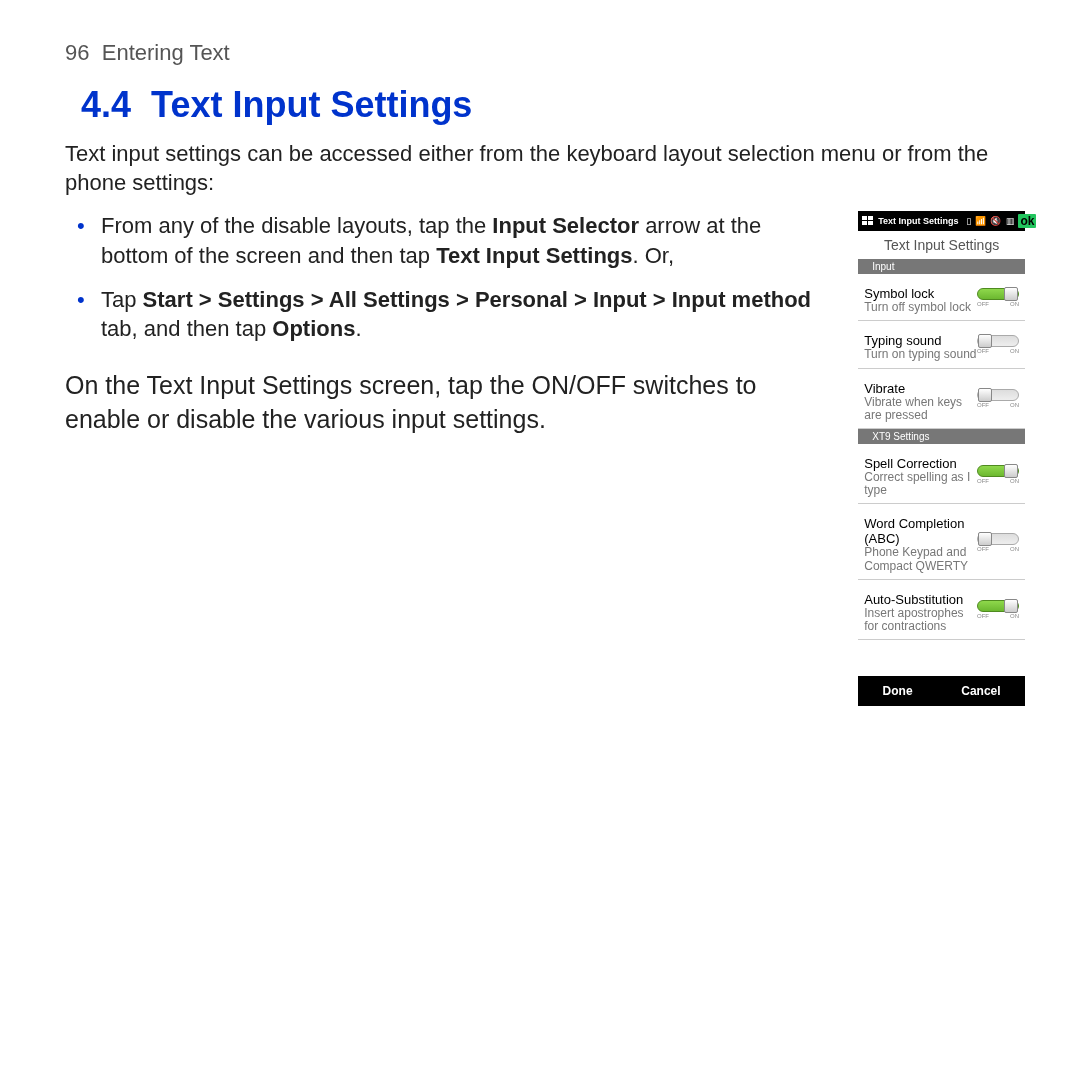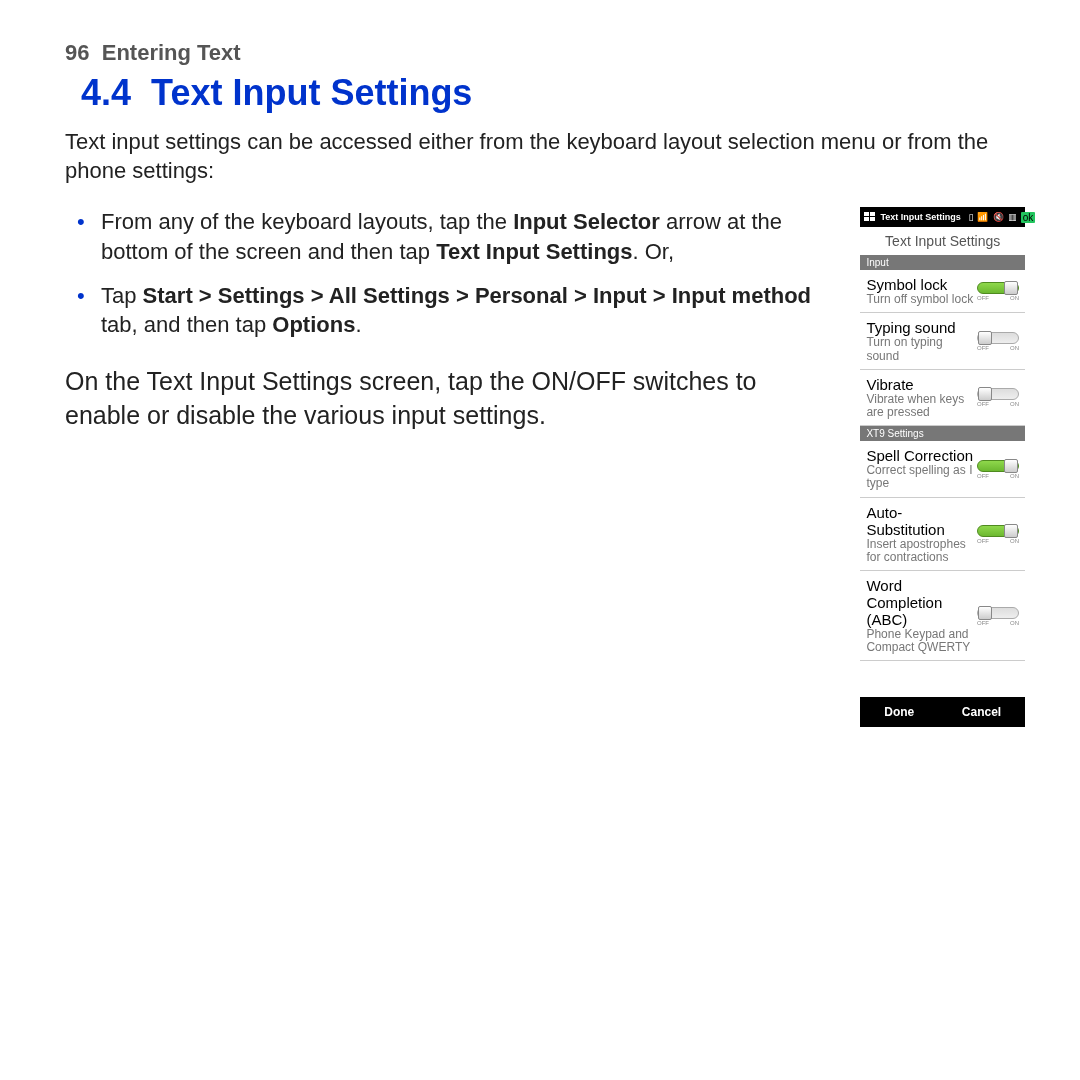--- a/index.html
+++ b/index.html
@@ -10,33 +10,32 @@
     font-family: "Myriad Pro", "Segoe UI", "Helvetica Neue", Arial, sans-serif;
     color: #222;
   }
   .page {
     padding: 40px 55px 0 65px;
     box-sizing: border-box;
   }
   .running-header {
     color: #555;
     font-size: 22px;
-    margin-bottom: 6px;
-    font-weight: bold;
+    margin-bottom: 18px;
   }
   .h2 {
     color: #0033cc;
     font-weight: 700;
     font-size: 36px;
     margin: 6px 0 14px 16px;
   }
   .intro {
     font-size: 22px;
     line-height: 1.3;
-    margin: 0 0 22px 0;
+    margin: 0 0 14px 0;
   }
   .two-col {
     display: flex;
     gap: 28px;
     align-items: flex-start;
   }
   .left-col {
     flex: 1 1 auto;
   }
   ul.bullets {
@@ -89,50 +88,51 @@
   }
   .phone-statusbar .title {
     font-weight: 700;
     flex: 0 0 auto;
   }
   .phone-statusbar .spacer { flex: 1 1 auto; }
   .status-glyph {
     font-size: 9px;
   }
   .ok-btn {
-    background:#22c55e; color:#000; font-weight:normal;
-    font-size:10px; padding:0 2px; border-radius:1px;
+    background:#22c55e; color:#000; font-weight:bold;
+    font-size:12px; padding:0 2px; border-radius:1px;
   }
   .phone-titlebar {
     background: #fff;
     color: #555;
     text-align: center;
     font-size: 14px;
     padding: 6px 0;
   }
   .section-header {
     background: #777;
     color: #fff;
     font-size: 10px;
-    padding: 2px 6px;
+    padding: 2px 14px;
   }
   .row {
     background: #fff;
     display: flex;
     align-items: center;
     padding: 6px 6px;
     border-bottom: 1px solid #ccc;
   }
   .row .labels {
     flex: 1 1 auto;
     min-width: 0;
   }
   .row .t1 {
     color: #000;
-    font-size: 15px;
+    font-size: 13px;
+    margin-top: 6px;
   }
   .row .t2 {
     color: #777;
     font-size: 12px;
     line-height: 1.1;
   }
   .toggle {
     width: 42px;
     height: 22px;
     position: relative;
@@ -196,21 +196,21 @@
   <div class="h2">
     <span>4.4</span>&nbsp;&nbsp;<span>Text Input Settings</span>
   </div>
 
   <p class="intro">Text input settings can be accessed either from the keyboard layout selection menu or from the phone settings:</p>
 
   <div class="two-col">
     <div class="left-col">
       <ul class="bullets">
         <li>
-          <span>From any of the keyboard layouts, tap the </span><span class="b">Input Selector</span><span> arrow at the bottom of the screen and then tap </span><span class="b">Text Input Settings</span><span>. Or,</span>
+          <span>From any of the disable layouts, tap the </span><span class="b">Input Selector</span><span> arrow at the bottom of the screen and then tap </span><span class="b">Text Input Settings</span><span>. Or,</span>
         </li>
         <li>
           <span>Tap </span><span class="b">Start &gt; Settings &gt; All Settings &gt; Personal &gt; Input &gt; Input method</span><span> tab, and then tap </span><span class="b">Options</span><span>.</span>
         </li>
       </ul>
       <p class="after-list">On the Text Input Settings screen, tap the ON/OFF switches to enable or disable the various input settings.</p>
     </div>
 
     <div class="phone">
       <div class="phone-statusbar">
@@ -293,39 +293,39 @@
           <div class="labels">
               <span>OFF</span>
               <span>ON</span>
             </div>
         </div>
       </div>
 
 
       <div class="row">
         <div class="labels">
+          <div class="t1">Word Completion (ABC)</div>
+          <div class="t2">Phone Keypad and Compact QWERTY</div>
+        </div>
+        <div class="toggle off">
+          <div class="track"></div>
+            <div class="knob"></div>
+          <div class="labels">
+              <span>OFF</span>
+              <span>ON</span>
+            </div>
+        </div>
+      </div>
+
+      <div class="row">
+        <div class="labels">
           <div class="t1">Auto-Substitution</div>
           <div class="t2">Insert apostrophes for contractions</div>
         </div>
         <div class="toggle on">
-          <div class="track"></div>
-            <div class="knob"></div>
-          <div class="labels">
-              <span>OFF</span>
-              <span>ON</span>
-            </div>
-        </div>
-      </div>
-
-      <div class="row">
-        <div class="labels">
-          <div class="t1">Word Completion (ABC)</div>
-          <div class="t2">Phone Keypad and Compact QWERTY</div>
-        </div>
-        <div class="toggle off">
           <div class="track"></div>
             <div class="knob"></div>
           <div class="labels">
               <span>OFF</span>
               <span>ON</span>
             </div>
         </div>
       </div>
 
       <div class="phone-blank"></div>

